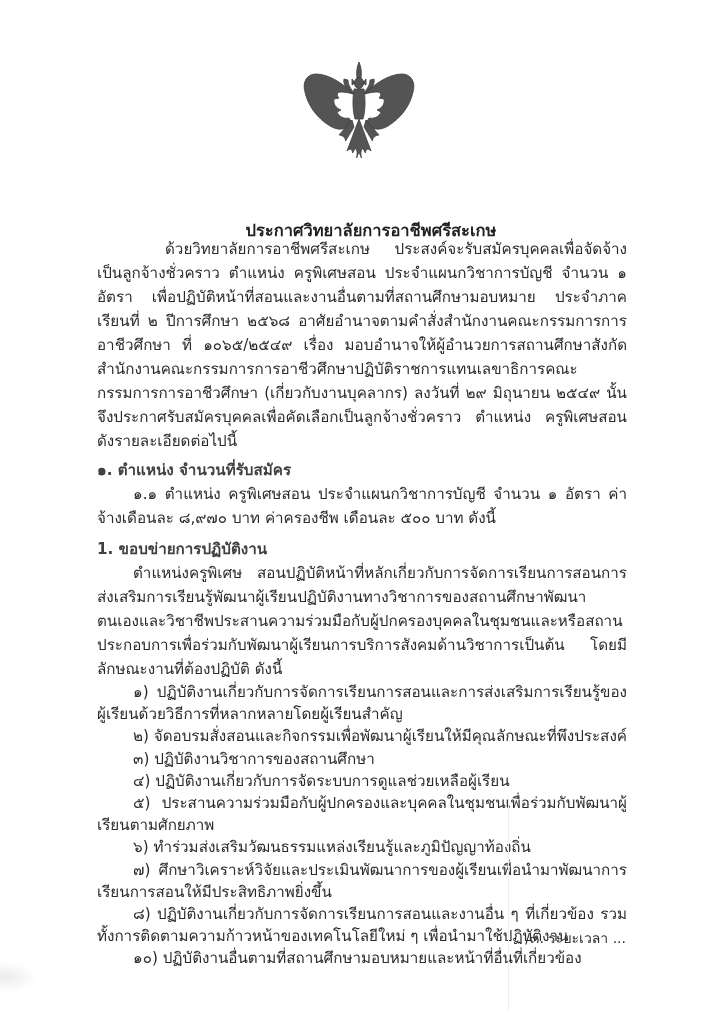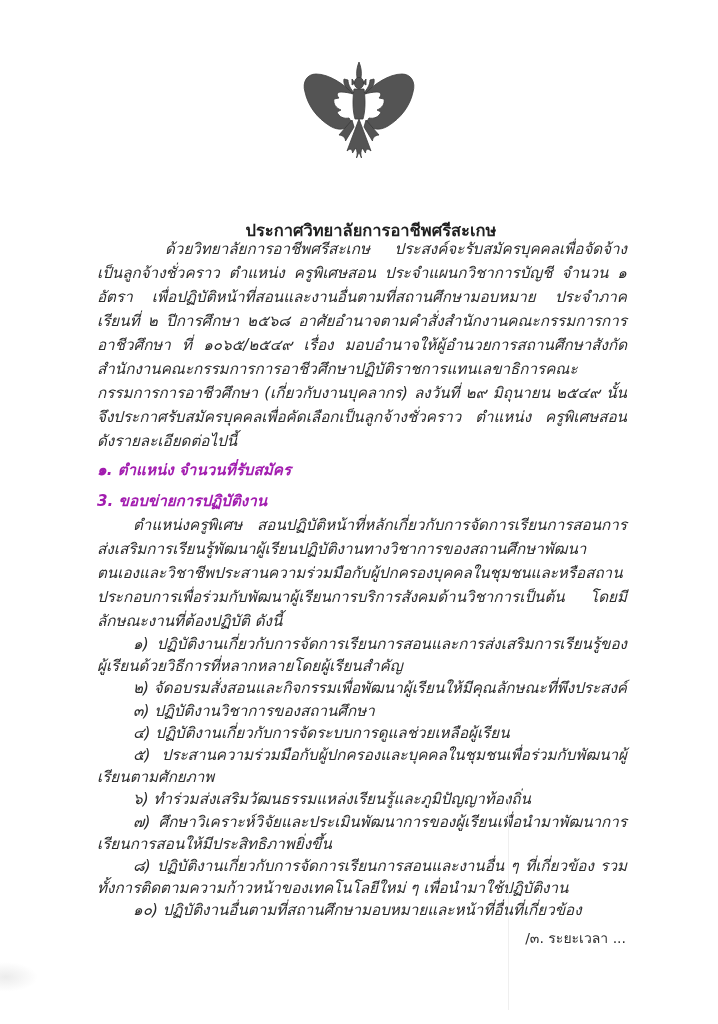--- a/index.html
+++ b/index.html
@@ -29,28 +29,27 @@
     padding-left:24px;
   }
   .content {
     position:absolute;
     left:97px; top:237px;
     width:530px;
     font-size:15.2px;
     line-height:24px;
     text-align:justify;
     text-align-last:left;
-    font-style:italic;
   }
   .content p { margin:0; }
   .indent-lg { text-indent:68px; }
   .indent-sm { text-indent:36px; }
   .sec-heading {
     font-weight:700;
-    color:#a21caf;
+    color:#404040;
     text-align:left;
   }
   .sec-heading.h1 { margin-top:5px; }
   .sec-heading.h2 { margin-top:7px; }
   .duties p {
     line-height:22.2px;
     text-indent:36px;
   }
   .footer-note {
     position:absolute;
@@ -106,22 +105,23 @@
   </div>
 
   <div class="title-block">
     <div>ประกาศวิทยาลัยการอาชีพศรีสะเกษ</div>
   </div>
 
   <div class="content">
     <p class="indent-lg">ด้วยวิทยาลัยการอาชีพศรีสะเกษ ประสงค์จะรับสมัครบุคคลเพื่อจัดจ้างเป็นลูกจ้างชั่วคราว ตำแหน่ง ครูพิเศษสอน ประจำแผนกวิชาการบัญชี จำนวน ๑ อัตรา เพื่อปฏิบัติหน้าที่สอนและงานอื่นตามที่สถานศึกษามอบหมาย ประจำภาคเรียนที่ ๒ ปีการศึกษา ๒๕๖๘ อาศัยอำนาจตามคำสั่งสำนักงานคณะกรรมการการอาชีวศึกษา ที่ ๑๐๖๕/๒๕๔๙ เรื่อง มอบอำนาจให้ผู้อำนวยการสถานศึกษาสังกัดสำนักงานคณะกรรมการการอาชีวศึกษาปฏิบัติราชการแทนเลขาธิการคณะกรรมการการอาชีวศึกษา (เกี่ยวกับงานบุคลากร) ลงวันที่ ๒๙ มิถุนายน ๒๕๔๙ นั้น จึงประกาศรับสมัครบุคคลเพื่อคัดเลือกเป็นลูกจ้างชั่วคราว ตำแหน่ง ครูพิเศษสอน ดังรายละเอียดต่อไปนี้</p>
 
     <p class="sec-heading h1">๑. ตำแหน่ง จำนวนที่รับสมัคร</p>
+    <p class="indent-sm">๑.๑ ตำแหน่ง ครูพิเศษสอน ประจำแผนกวิชาการบัญชี จำนวน ๑ อัตรา ค่าจ้างเดือนละ ๘,๙๗๐ บาท ค่าครองชีพ เดือนละ ๕๐๐ บาท ดังนี้</p>
 
-    <p class="sec-heading h2">3. ขอบข่ายการปฏิบัติงาน</p>
+    <p class="sec-heading h2">1. ขอบข่ายการปฏิบัติงาน</p>
     <p class="indent-sm">ตำแหน่งครูพิเศษ สอนปฏิบัติหน้าที่หลักเกี่ยวกับการจัดการเรียนการสอนการส่งเสริมการเรียนรู้พัฒนาผู้เรียนปฏิบัติงานทางวิชาการของสถานศึกษาพัฒนาตนเองและวิชาชีพประสานความร่วมมือกับผู้ปกครองบุคคลในชุมชนและหรือสถานประกอบการเพื่อร่วมกับพัฒนาผู้เรียนการบริการสังคมด้านวิชาการเป็นต้น โดยมีลักษณะงานที่ต้องปฏิบัติ ดังนี้</p>
 
     <div class="duties">
       <p>๑) ปฏิบัติงานเกี่ยวกับการจัดการเรียนการสอนและการส่งเสริมการเรียนรู้ของผู้เรียนด้วยวิธีการที่หลากหลายโดยผู้เรียนสำคัญ</p>
       <p>๒) จัดอบรมสั่งสอนและกิจกรรมเพื่อพัฒนาผู้เรียนให้มีคุณลักษณะที่พึงประสงค์</p>
       <p>๓) ปฏิบัติงานวิชาการของสถานศึกษา</p>
       <p>๔) ปฏิบัติงานเกี่ยวกับการจัดระบบการดูแลช่วยเหลือผู้เรียน</p>
       <p>๕) ประสานความร่วมมือกับผู้ปกครองและบุคคลในชุมชนเพื่อร่วมกับพัฒนาผู้เรียนตามศักยภาพ</p>
       <p>๖) ทำร่วมส่งเสริมวัฒนธรรมแหล่งเรียนรู้และภูมิปัญญาท้องถิ่น</p>
       <p>๗) ศึกษาวิเคราะห์วิจัยและประเมินพัฒนาการของผู้เรียนเพื่อนำมาพัฒนาการเรียนการสอนให้มีประสิทธิภาพยิ่งขึ้น</p>

